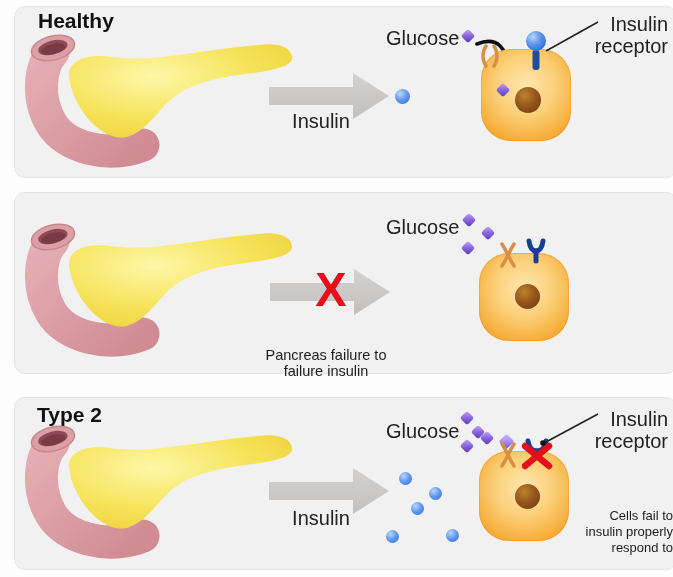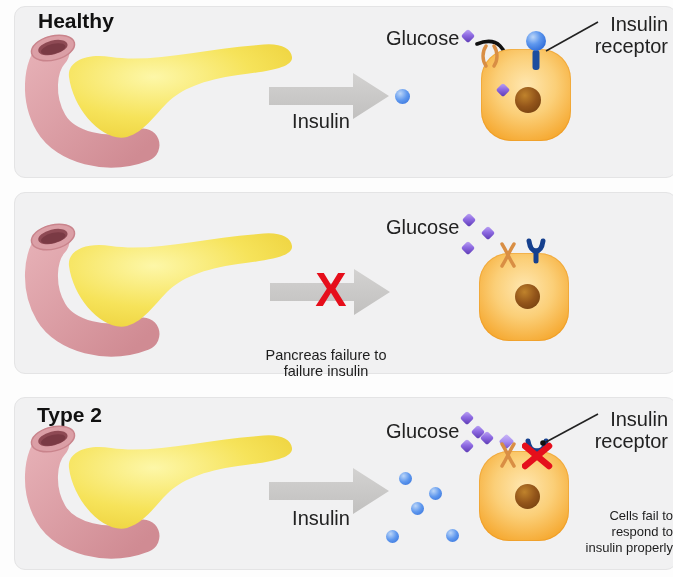--- a/index.html
+++ b/index.html
@@ -190,18 +190,18 @@
     <svg class="abs" style="left:525px;top:12px;" width="62" height="38">
       <line x1="58" y1="4" x2="6" y2="32" stroke="#222" stroke-width="1.6"></line>
     </svg>
     <div class="abs lbl right" style="left:566px;top:10px;width:87px;line-height:22px;">
       <span style="display:block">Insulin</span>
       <span style="display:block">receptor</span>
     </div>
 
     <div class="abs cellcap" style="left:518px;top:110px;width:140px;">
       <span style="display:block">Cells fail to</span>
+      <span style="display:block">insulin properly</span>
       <span style="display:block">respond to</span>
-      <span style="display:block">insulin properly</span>
     </div>
   </div>
 
 </div>
 
 </body></html>

